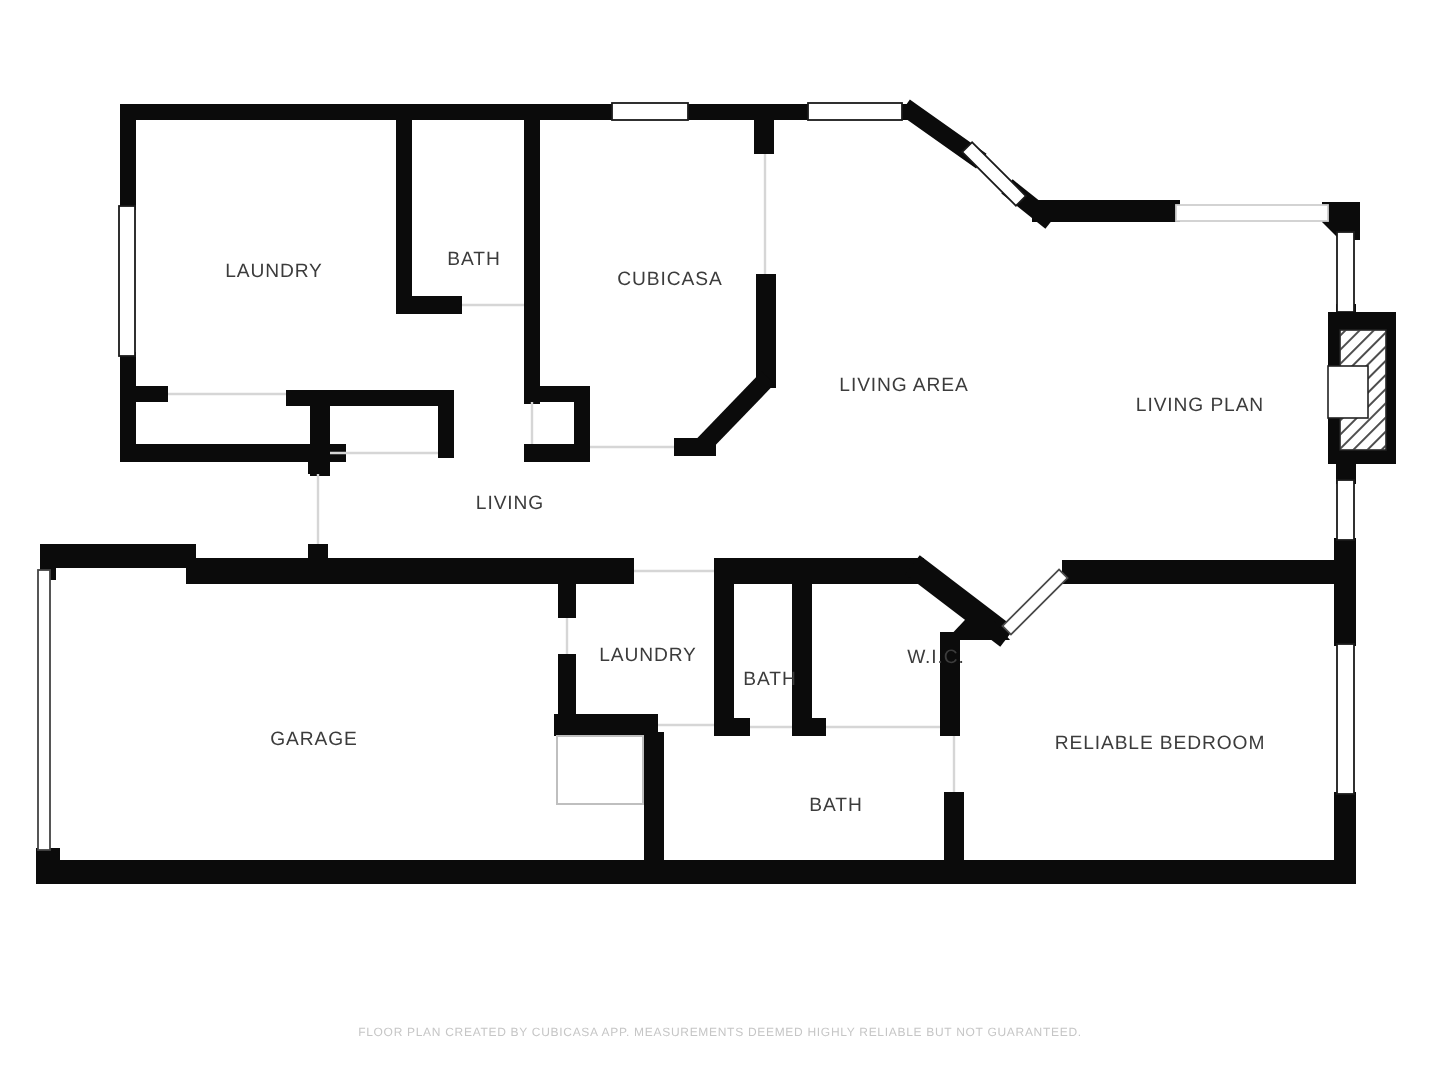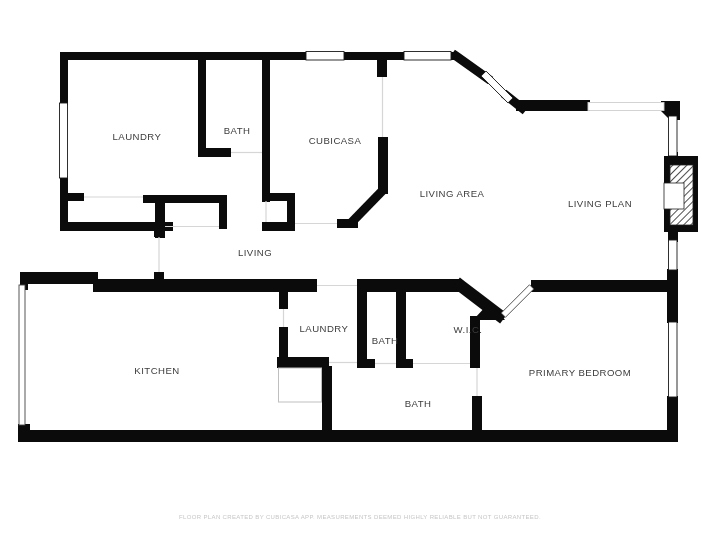--- a/index.html
+++ b/index.html
@@ -137,18 +137,18 @@
 
   <div class="room-label" style="left:137px;top:136px">LAUNDRY</div>
   <div class="room-label" style="left:237px;top:130px">BATH</div>
   <div class="room-label" style="left:335px;top:140px">CUBICASA</div>
   <div class="room-label" style="left:452px;top:193px">LIVING AREA</div>
   <div class="room-label" style="left:600px;top:203px">LIVING PLAN</div>
   <div class="room-label" style="left:255px;top:252px">LIVING</div>
   <div class="room-label" style="left:324px;top:328px">LAUNDRY</div>
   <div class="room-label" style="left:385px;top:340px">BATH</div>
   <div class="room-label" style="left:468px;top:329px">W.I.C.</div>
-  <div class="room-label" style="left:157px;top:370px">KITCHEN</div>
+  <div class="room-label" style="left:157px;top:370px">GARAGE</div>
   <div class="room-label" style="left:418px;top:403px">BATH</div>
-  <div class="room-label" style="left:580px;top:372px">PRIMARY BEDROOM</div>
+  <div class="room-label" style="left:580px;top:372px">RELIABLE BEDROOM</div>
 
   <div class="footer-note">FLOOR PLAN CREATED BY CUBICASA APP. MEASUREMENTS DEEMED HIGHLY RELIABLE BUT NOT GUARANTEED.</div>
 </div>
 
 </body></html>

